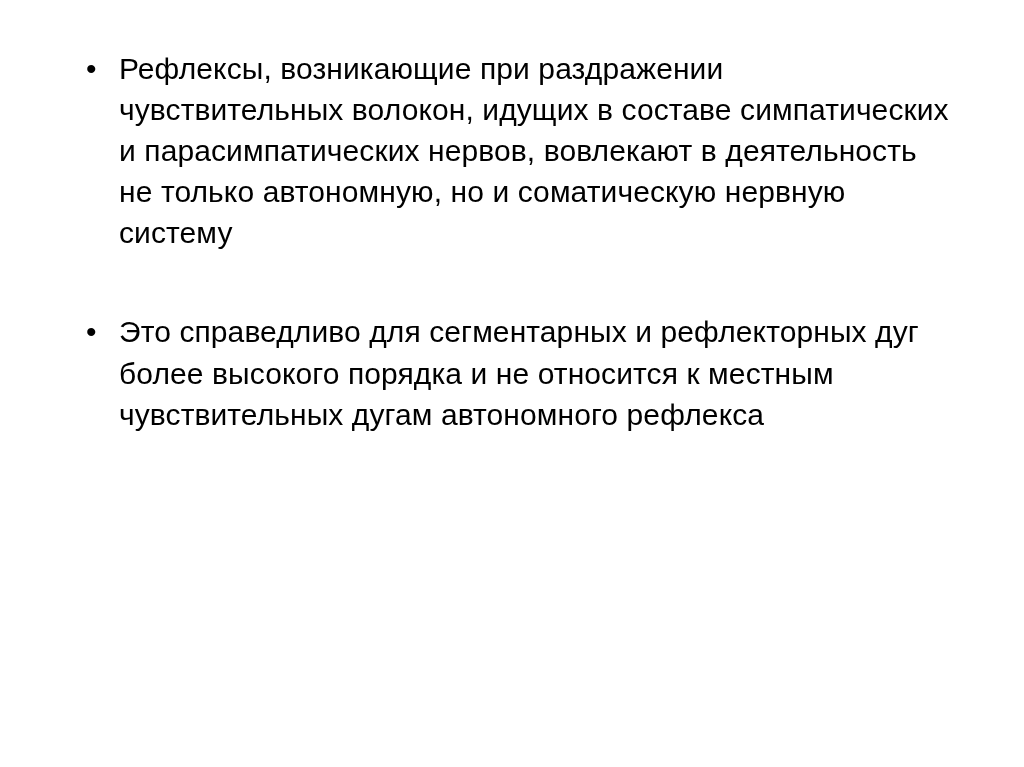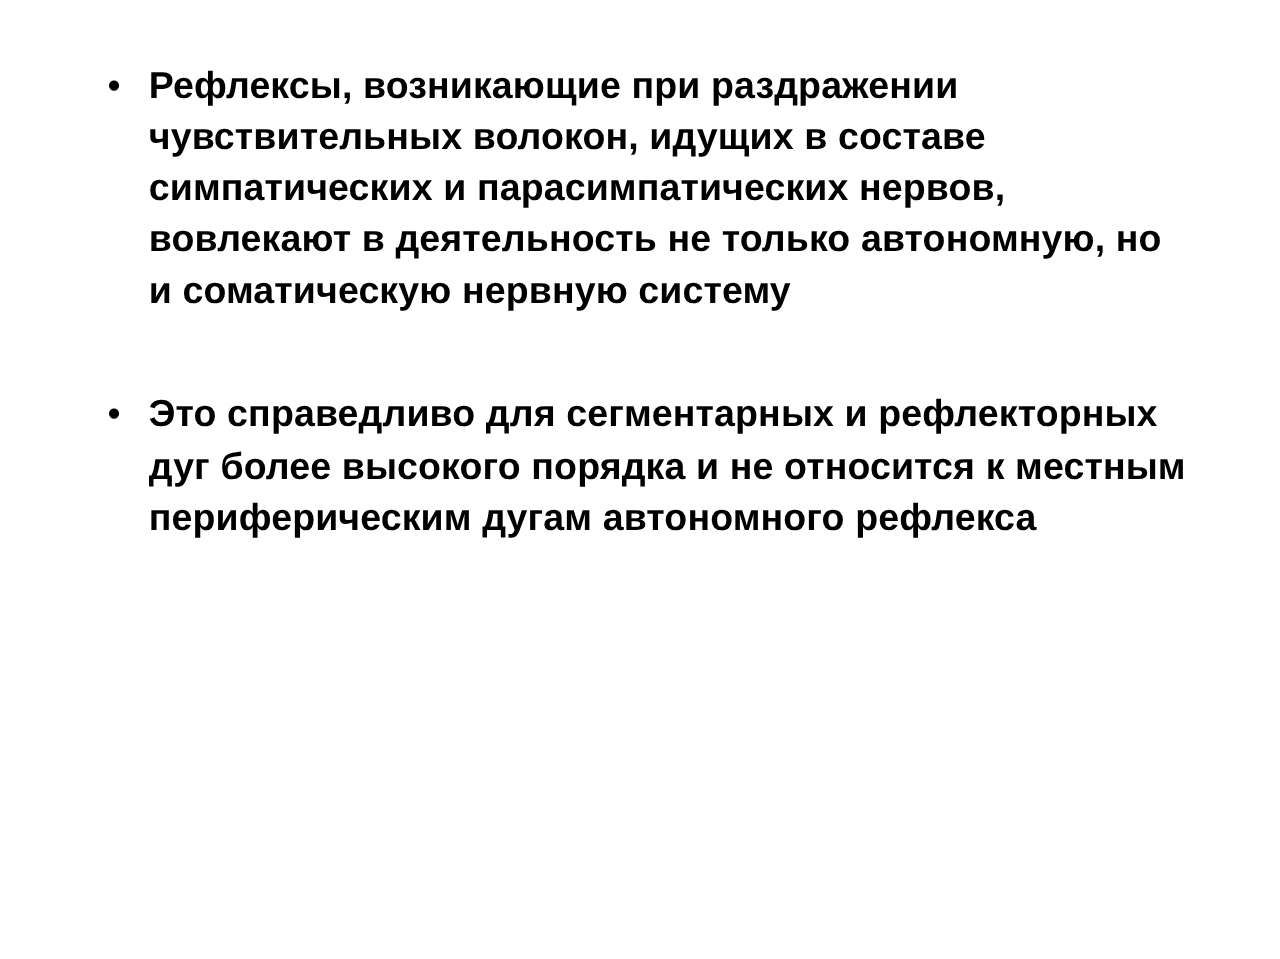--- a/index.html
+++ b/index.html
@@ -42,30 +42,29 @@
     position: absolute;
     left: 16px;
     top: 0;
     font-size: 30px;
     line-height: 1.37;
     color: #000000;
   }
   .bullet-text {
     display: block;
     max-width: 830px;
-    font-weight: bold;
   }
 </style>
 </head>
 <body>
 
 <div class="slide">
   <ul class="bullet-list">
     <li class="bullet-item">
       <span class="bullet-marker">•</span>
       <span class="bullet-text">Рефлексы, возникающие при раздражении чувствительных волокон, идущих в составе симпатических и парасимпатических нервов, вовлекают в деятельность не только автономную, но и соматическую нервную систему</span>
     </li>
     <li class="bullet-item">
       <span class="bullet-marker">•</span>
-      <span class="bullet-text">Это справедливо для сегментарных и рефлекторных дуг более высокого порядка и не относится к местным периферическим дугам автономного рефлекса</span>
+      <span class="bullet-text">Это справедливо для сегментарных и рефлекторных дуг более высокого порядка и не относится к местным чувствительных дугам автономного рефлекса</span>
     </li>
   </ul>
 </div>
 
 </body></html>

